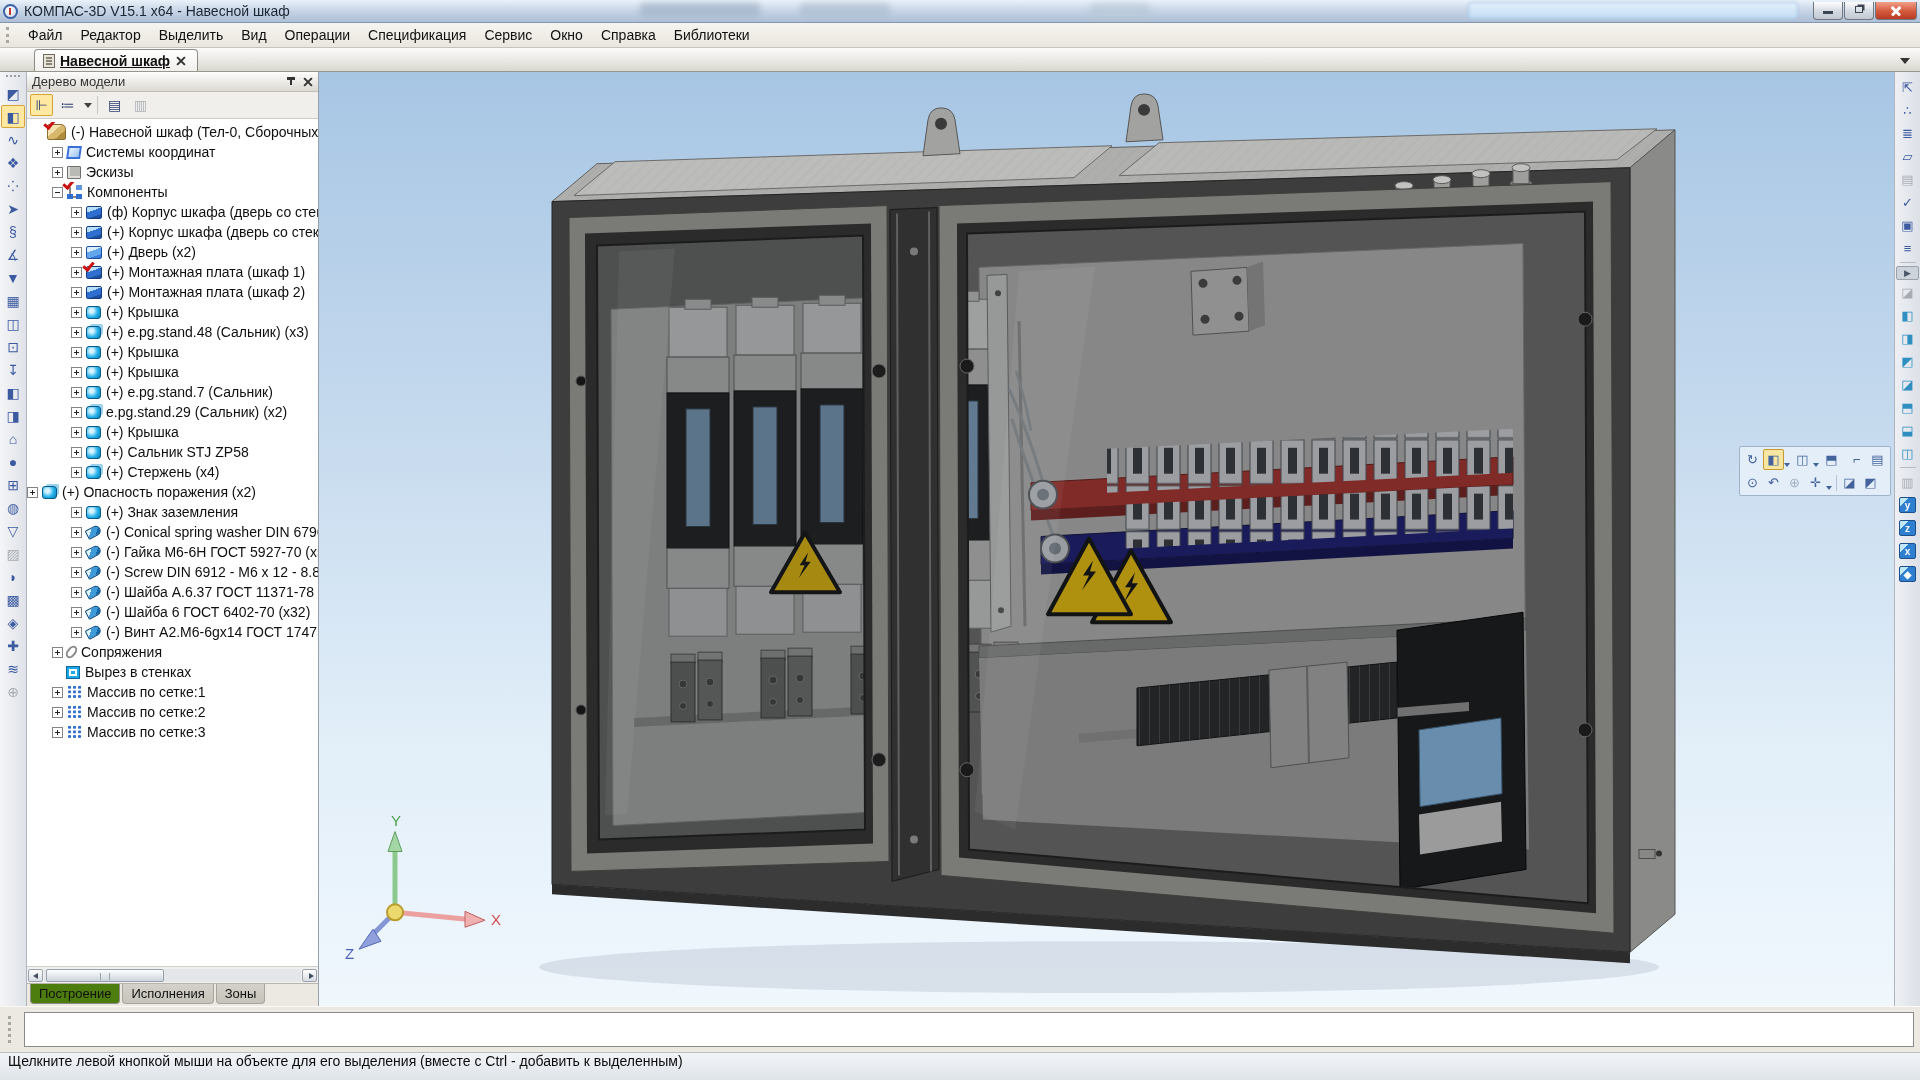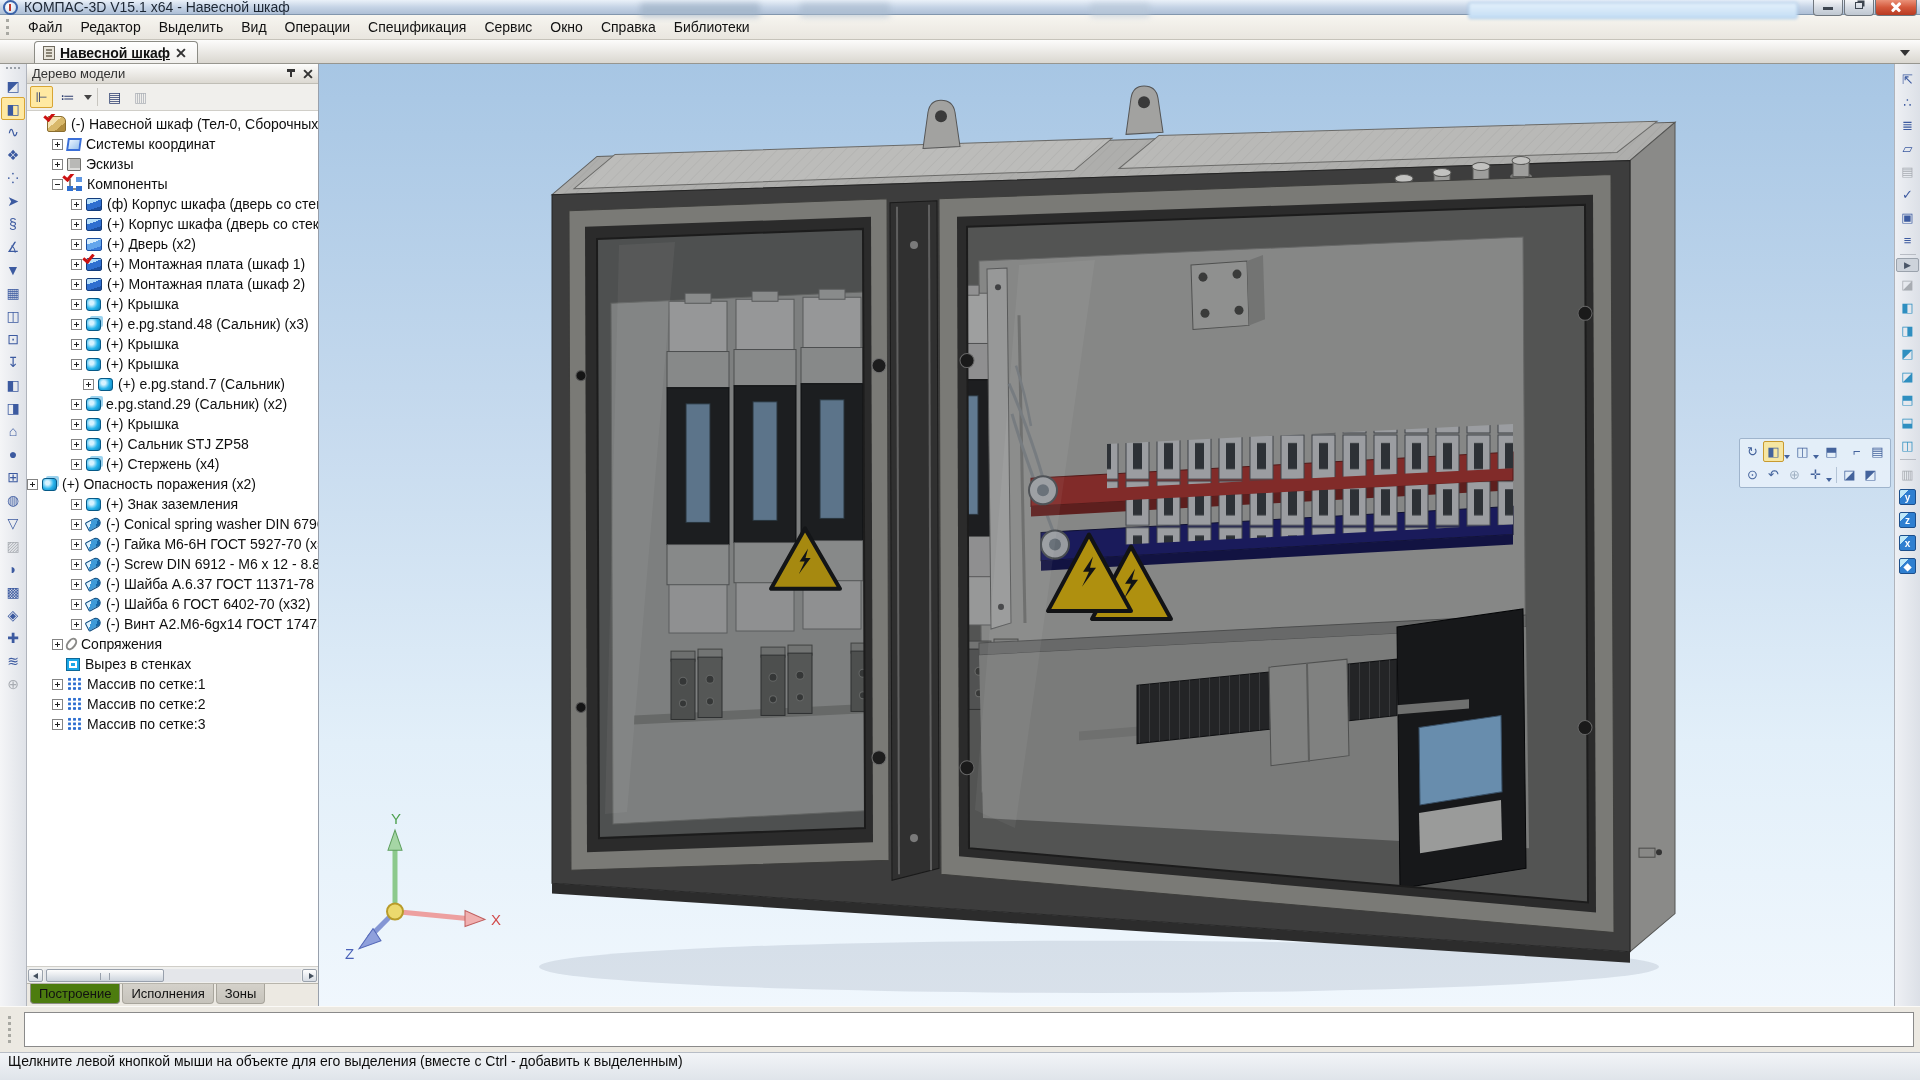--- a/index.html
+++ b/index.html
@@ -1,21 +1,21 @@
 <!DOCTYPE html>
 <html><head>
 <meta charset="utf-8">
 <style>
   * { margin:0; padding:0; box-sizing:border-box; }
   html,body { width:1920px; height:1080px; overflow:hidden; }
   body { font-family:"Liberation Sans", sans-serif; font-size:14px; background:#d4d0c8;
          display:flex; flex-direction:column; color:#111; }
 
   
-  .titlebar{ height:15px; background:linear-gradient(#eaf1f9,#c6d4e6 50%,#aebfd6);
+  .titlebar{ height:23px; background:linear-gradient(#eaf1f9,#c6d4e6 50%,#aebfd6);
     border-bottom:1px solid #8296ad; display:flex; align-items:center; padding:0 3px; position:relative; }
   .app-logo{ width:15px; height:15px; border-radius:50%; border:2px solid #3a62a8;
     background:radial-gradient(circle at 35% 35%, #ffffff, #dfe8f2 60%, #b9c9dd); position:relative; flex:none;}
   .app-logo::after{ content:""; position:absolute; left:4px; top:2px; width:3px; height:7px;
     border-left:2px solid #c23a2f; }
   .title-text{ margin-left:6px; color:#1c2633; white-space:nowrap; }
   .title-blob{ position:absolute; top:3px; height:14px; border-radius:3px; filter:blur(3px); }
   .blob-a{ left:640px; width:120px; background:#9fb2c6; opacity:.7; }
   .blob-b{ left:800px; width:90px; background:#a8bacd; opacity:.6; }
   .blob-c{ left:1090px; width:60px; background:#b6c6d6; opacity:.6; }
@@ -324,21 +324,21 @@
         <div class="tree-row" style="padding-left: 44px;">
           <div class="expand-box plus"></div>
           <div class="tree-icon icon-part-local"></div>
           <span class="tree-label">(+) Крышка</span>
         </div>
         <div class="tree-row" style="padding-left: 44px;">
           <div class="expand-box plus"></div>
           <div class="tree-icon icon-part-local"></div>
           <span class="tree-label">(+) Крышка</span>
         </div>
-        <div class="tree-row" style="padding-left: 56px;">
+        <div class="tree-row" style="padding-left: 44px;">
           <div class="expand-box plus"></div>
           <div class="tree-icon icon-part-local"></div>
           <span class="tree-label">(+) e.pg.stand.7 (Сальник)</span>
         </div>
         <div class="tree-row" style="padding-left: 44px;">
           <div class="expand-box plus"></div>
           <div class="tree-icon icon-part-local-multi"></div>
           <span class="tree-label">e.pg.stand.29 (Сальник) (x2)</span>
         </div>
         <div class="tree-row" style="padding-left: 44px;">

